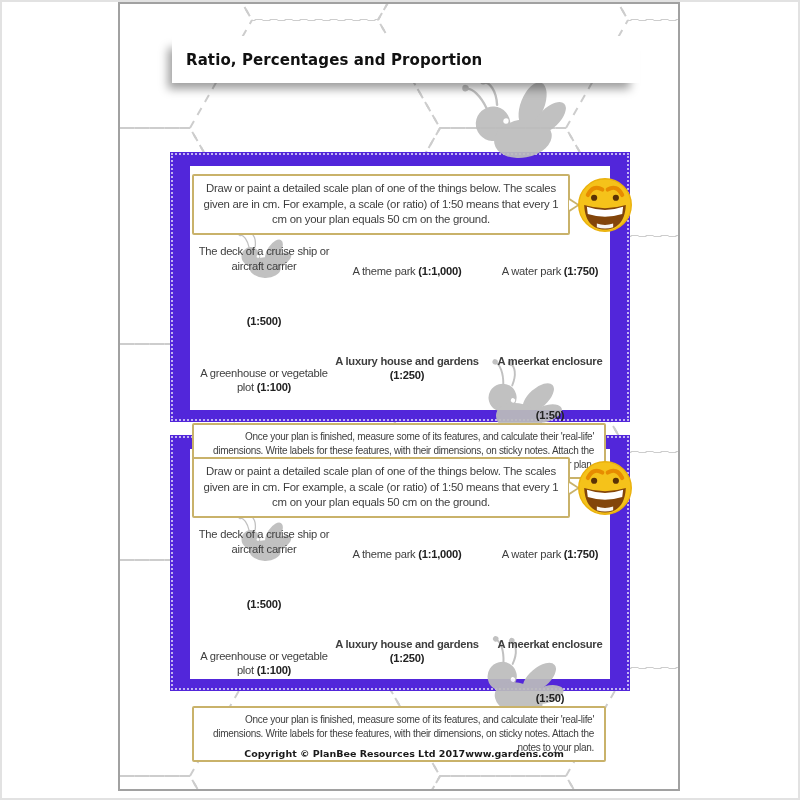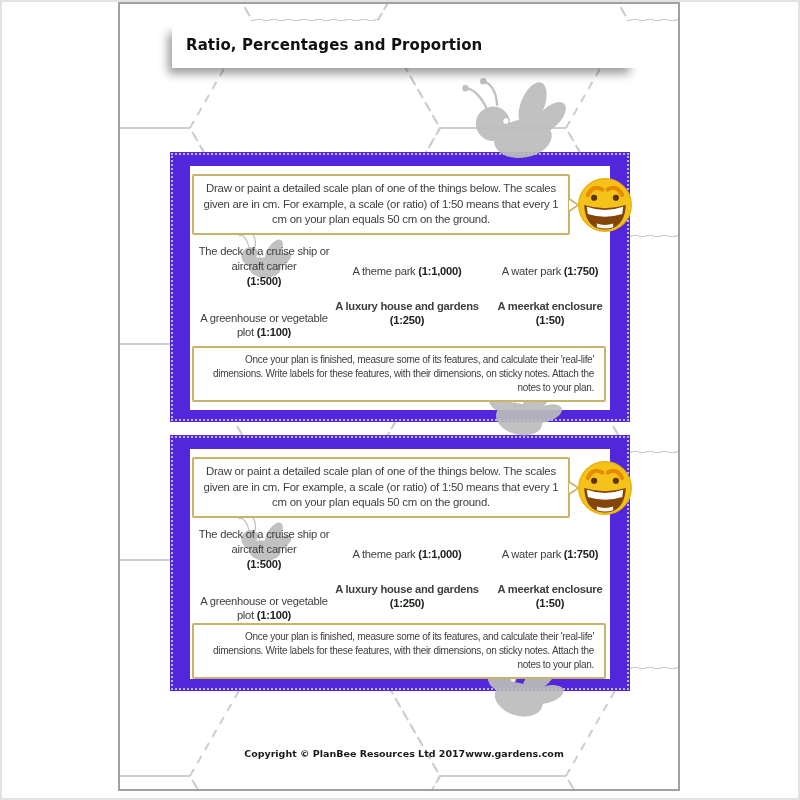--- a/index.html
+++ b/index.html
@@ -6,21 +6,21 @@
   html,body { width:800px; height:800px; background:#ffffff; overflow:hidden;
               font-family:"Liberation Sans", sans-serif; }
   .outer-frame { position:absolute; inset:0; border:2px solid #e2e2e2; pointer-events:none; z-index:10; }
 
   
   .sheet { position:absolute; left:118px; top:2px; width:562px; height:789px;
            background:#ffffff; border:2px solid #a1a1a1; }
   .hex-bg { position:absolute; inset:0; width:100%; height:100%; z-index:0; }
 
   
-  .header-box { position:absolute; left:52px; top:17px; width:468px; height:47px;
+  .header-box { position:absolute; left:52px; top:32px; width:468px; height:47px;
                 background:#ffffff; z-index:3;
                 box-shadow:-7px 9px 9px -3px rgba(0,0,0,0.38);
                 display:flex; align-items:center; justify-content:space-between;
                 padding:0 14px; }
   .header-box .ttl { font-family:"DejaVu Sans", sans-serif; font-weight:bold;
                      font-size:15px; color:#111; letter-spacing:0.1px; }
 
   
   .card { position:absolute; left:50px; width:460px; background:#5226da;
           padding:14px 20px 12px; }
@@ -39,28 +39,28 @@
   .bubble .tail { position:absolute; right:-12px; top:50%; margin-top:-8px; width:0; height:0;
                   border-top:8px solid transparent; border-bottom:8px solid transparent;
                   border-left:12px solid #c9b26a; }
   .bubble .tail::after { content:""; position:absolute; right:3px; top:-5px; width:0; height:0;
                   border-top:5px solid transparent; border-bottom:5px solid transparent;
                   border-left:8px solid #ffffff; }
   .emoji { position:relative; z-index:3; flex:none; width:58px; height:58px; margin-right:-16px; }
 
   .items { position:relative; z-index:3; margin-top:9px; padding:0 2px;
            display:grid; grid-template-columns:132px 154px 132px;
-           justify-content:space-between; row-gap:6px; }
+           justify-content:space-between; row-gap:21px; }
   .cell { font-size:11.2px; letter-spacing:-0.25px; line-height:1.32;
           color:#3e3e3e; text-align:center; }
   .cell b { color:#222; }
   .pt-a { padding-top:20px; }   
   .pt-b { padding-top:16px; }   
   .pt-c { padding-top:4px;font-weight:bold;  }   
-  .ratio-block { display:block; }
+  .ratio-block { display:block;margin-top:40px; }
 
   .task-box { position:relative; z-index:3; margin:auto -2px 4px -4px;
               border:2px solid #c9b26a; border-radius:2px; background:#fff;
               padding:5px 10px; }
   .task-box p { font-size:10px; letter-spacing:-0.3px; line-height:1.4;
                 color:#3e3e3e; text-align:right; }
 
   
   .footer { position:absolute; left:52px; right:42px; top:744px; z-index:3;
             display:flex; justify-content:center; align-items:center; }

